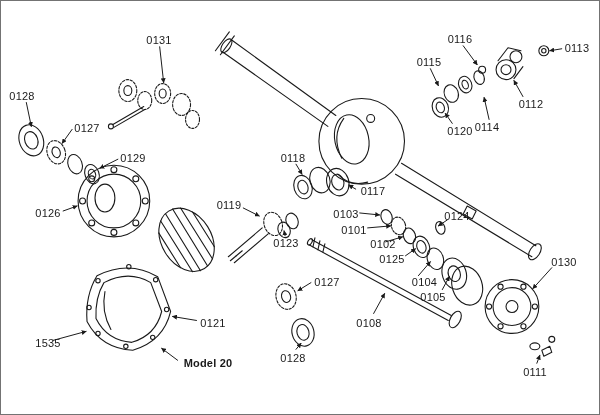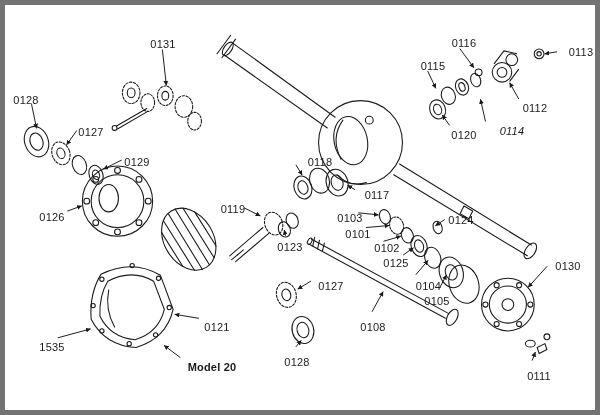--- a/index.html
+++ b/index.html
@@ -2,21 +2,21 @@
 <html style="--ink: #1a1a1a;"><head>
 <meta charset="utf-8">
 <title>Diagram</title>
 <style>
   html, body { margin: 0; padding: 0; background: #ffffff; }
   .canvas {
     position: relative;
     width: 600px;
     height: 415px;
     background: #ffffff;
-    border: 5px solid #737373;
+    border: 1px solid #737373;
     box-sizing: border-box;
     overflow: hidden;
     font-family: "Liberation Sans", sans-serif;
   }
   #art-svg {
     position: absolute;
     left: 0; top: 0;
     width: 100%; height: 100%;
     color: var(--ink, #1a1a1a);
   }
@@ -258,35 +258,35 @@
         </g>
     </g>
   </svg>
 
   <div id="labels-layer">
       <div class="part-label" style="left: 158px; top: 39px;">0131</div>
       <div class="part-label" style="left: 21px; top: 95px;">0128</div>
       <div class="part-label" style="left: 86px; top: 127px;">0127</div>
       <div class="part-label" style="left: 132px; top: 157px;">0129</div>
       <div class="part-label" style="left: 47px; top: 212px; text-align: right;">0126</div>
-      <div class="part-label" style="left: 292px; top: 157px; margin-left: 23px;">0118</div>
+      <div class="part-label" style="left: 292px; top: 157px;">0118</div>
       <div class="part-label" style="left: 372px; top: 190px;">0117</div>
       <div class="part-label" style="left: 228px; top: 204px;">0119</div>
       <div class="part-label" style="left: 285px; top: 242px;">0123</div>
       <div class="part-label" style="left: 345px; top: 213px;">0103</div>
       <div class="part-label" style="left: 353px; top: 229px;">0101</div>
       <div class="part-label" style="left: 382px; top: 243px;">0102</div>
       <div class="part-label" style="left: 391px; top: 258px;">0125</div>
       <div class="part-label" style="left: 406px; top: 281px; padding-left: 35px;">0104</div>
       <div class="part-label" style="left: 432px; top: 296px;">0105</div>
       <div class="part-label" style="left: 456px; top: 215px;">0124</div>
       <div class="part-label" style="left: 459px; top: 130px;">0120</div>
       <div class="part-label" style="left: 428px; top: 61px;">0115</div>
       <div class="part-label" style="left: 459px; top: 38px;">0116</div>
-      <div class="part-label" style="left: 507px; top: 126px; font-style: italic;">0114</div>
+      <div class="part-label" style="left: 486px; top: 126px;">0114</div>
       <div class="part-label" style="left: 530px; top: 103px;">0112</div>
       <div class="part-label" style="left: 576px; top: 47px;">0113</div>
       <div class="part-label" style="left: 563px; top: 261px;">0130</div>
       <div class="part-label" style="left: 534px; top: 371px; text-align: right;">0111</div>
       <div class="part-label" style="left: 368px; top: 322px;">0108</div>
       <div class="part-label" style="left: 326px; top: 281px;">0127</div>
       <div class="part-label" style="left: 292px; top: 357px;">0128</div>
       <div class="part-label" style="left: 212px; top: 322px;">0121</div>
       <div class="part-label" style="left: 47px; top: 342px;">1535</div>
       <div class="part-label em" style="left: 207px; top: 362px;">Model 20</div>

